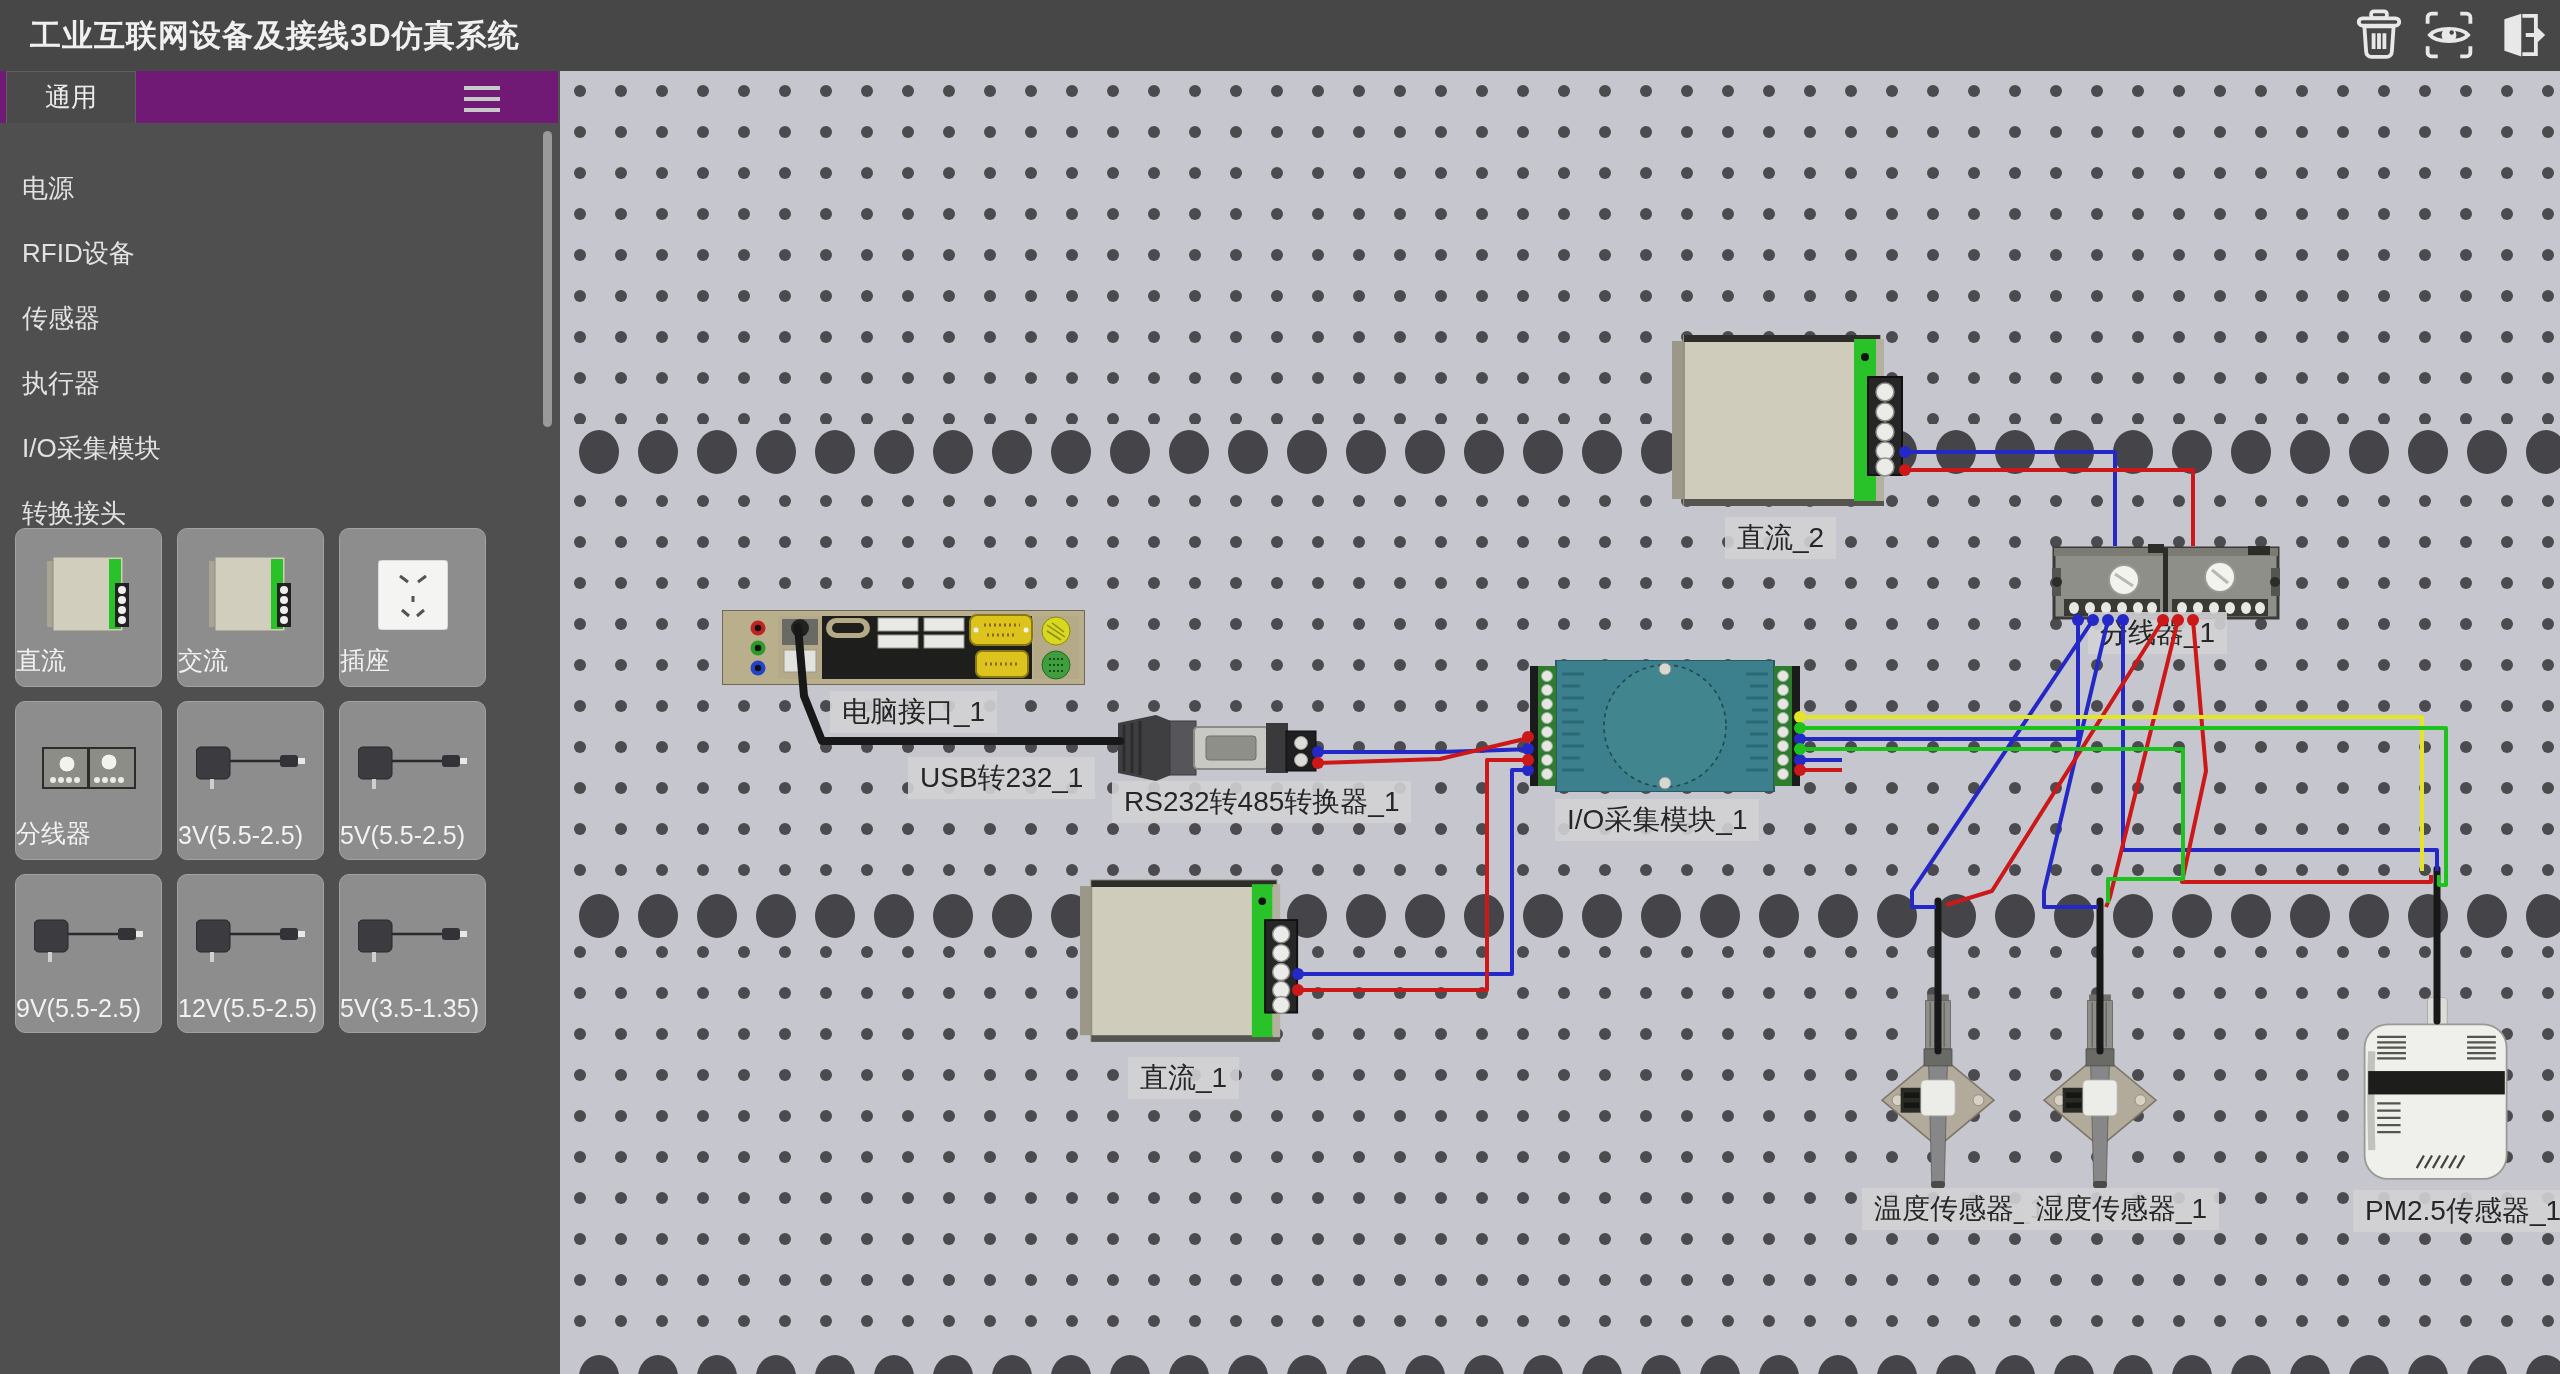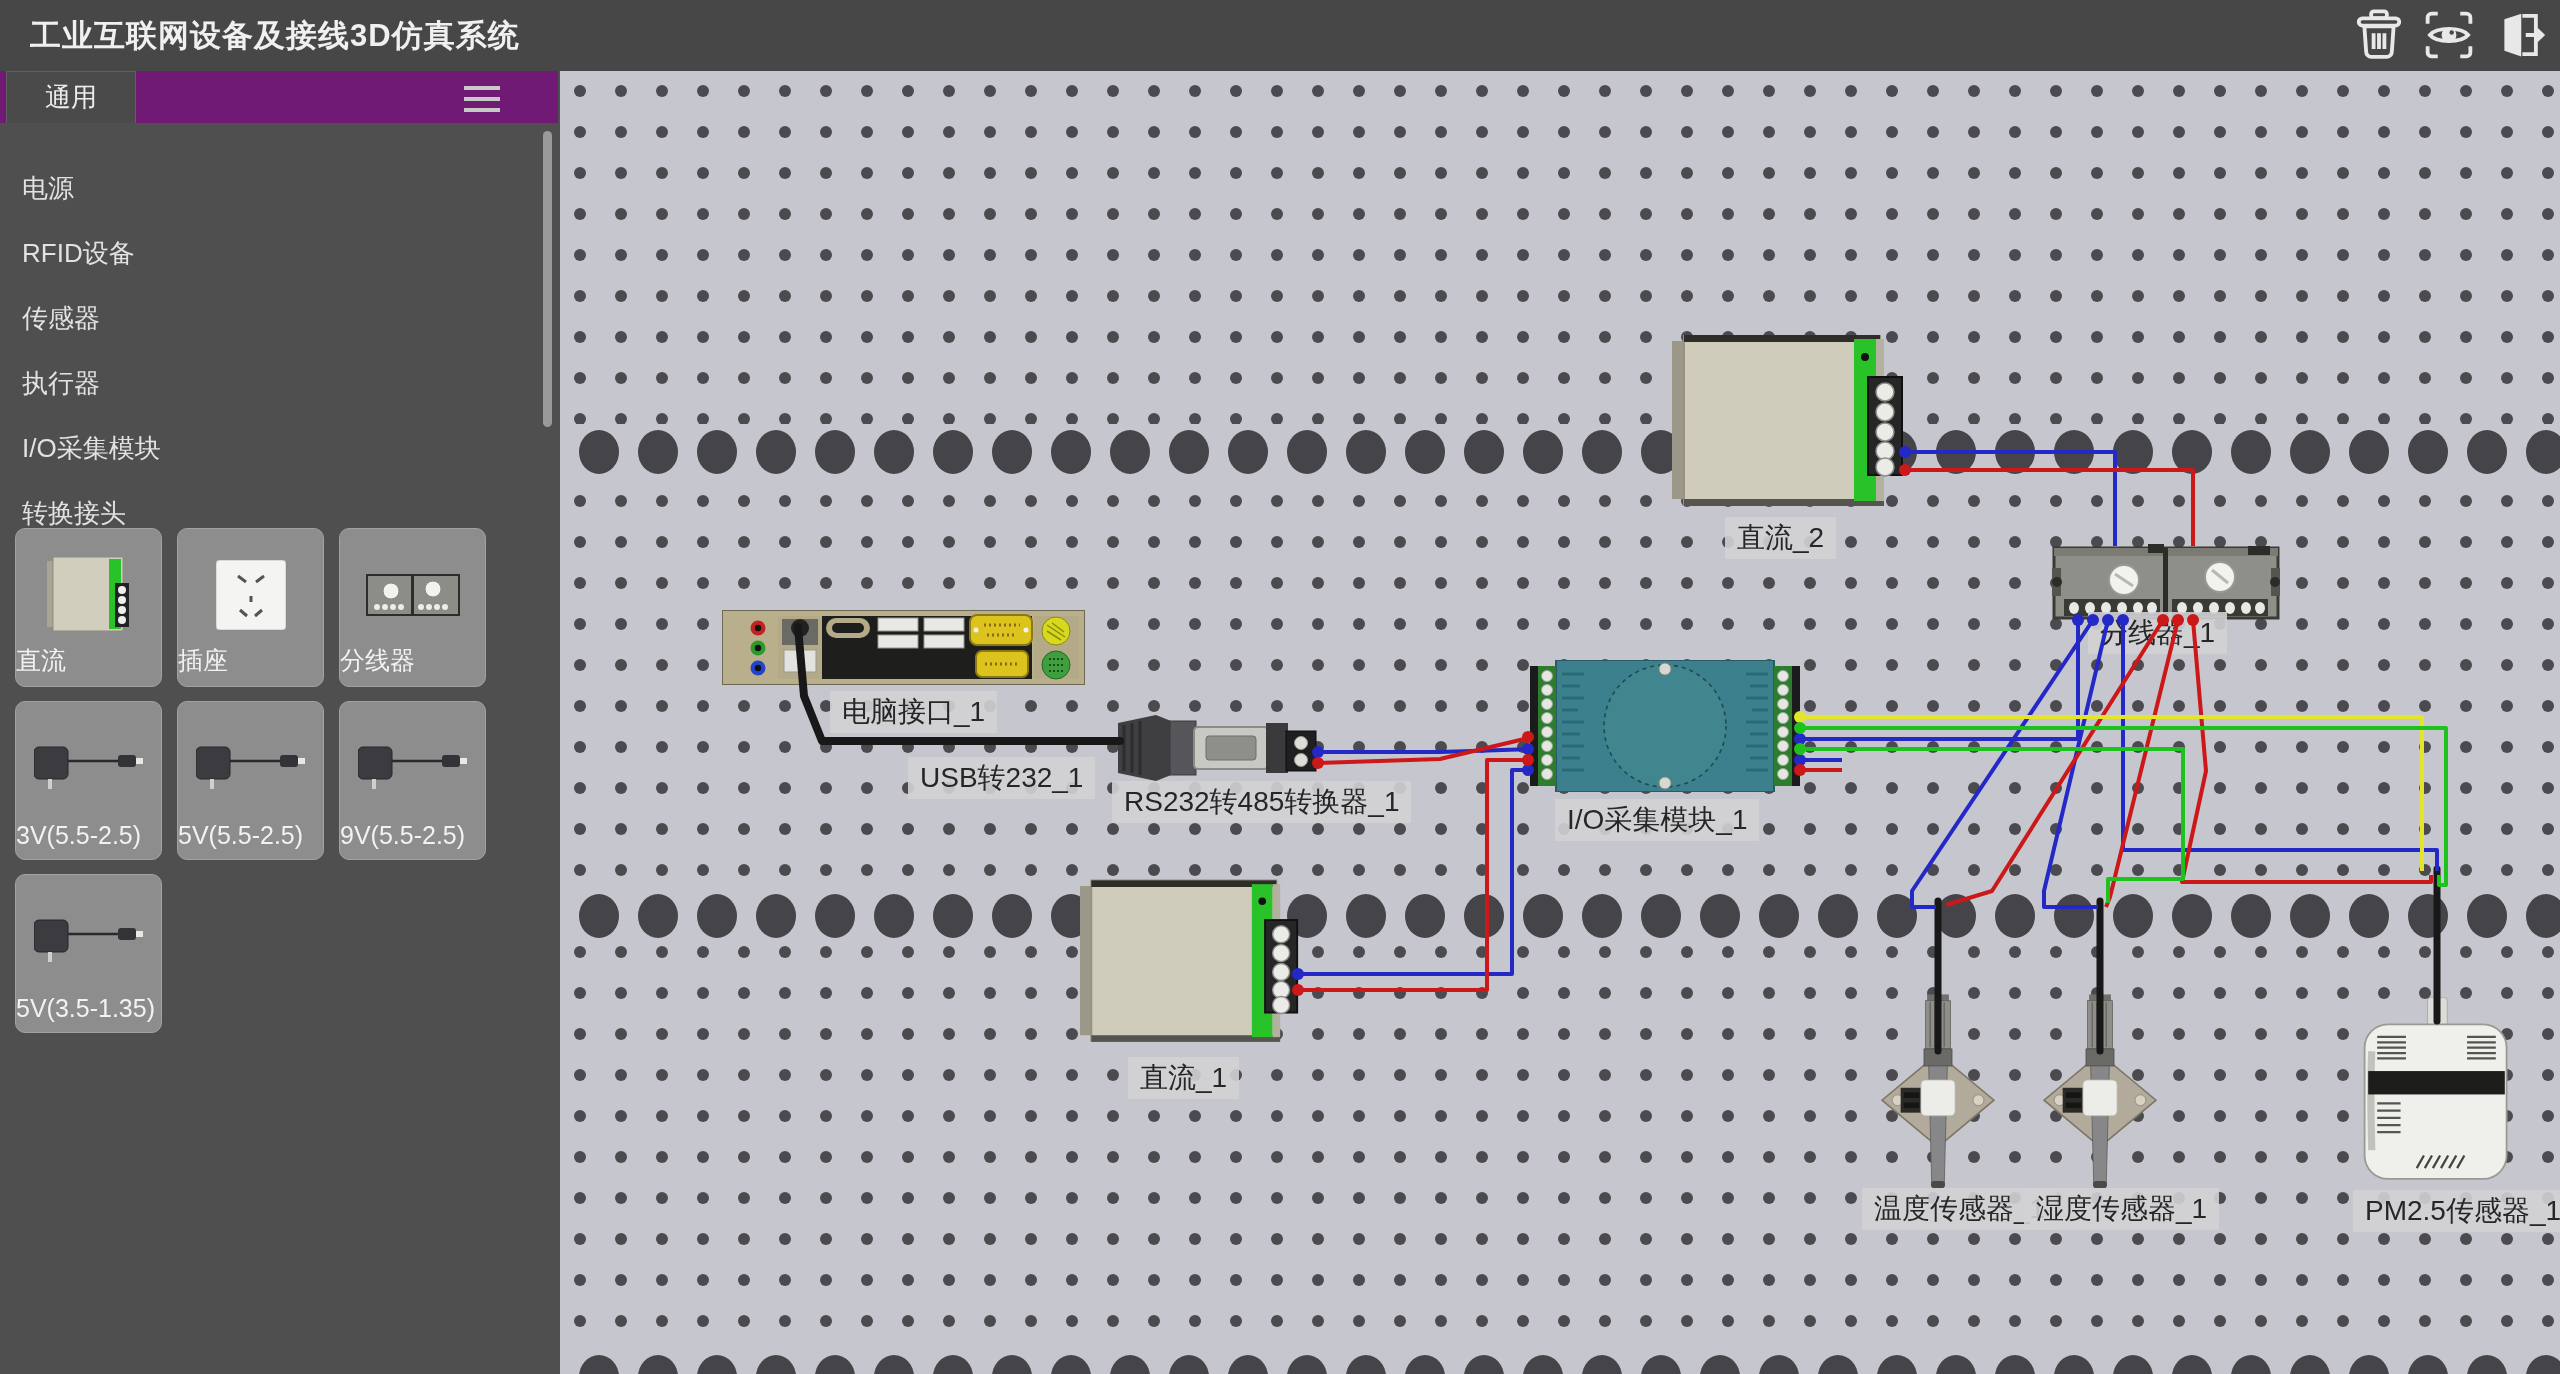--- a/index.html
+++ b/index.html
@@ -167,20 +167,26 @@
   <div class="vscroll"></div>
 
   <div id="palette">
     <div class="cell">
       <svg width="84" height="76" viewBox="0 0 84 76">
           <use href="#th-dc"></use>
         </svg>
       <div class="cell-label">直流</div>
     </div>
     <div class="cell">
+      <svg width="84" height="76" viewBox="0 0 84 76">
+          <use href="#th-dc"></use>
+        </svg>
+      <div class="cell-label">交流</div>
+    </div>
+    <div class="cell">
       <svg width="70" height="70" viewBox="0 0 70 70">
           <use href="#th-socket"></use>
         </svg>
       <div class="cell-label">插座</div>
     </div>
     <div class="cell">
       <svg width="96" height="44" viewBox="0 0 96 44">
           <use href="#th-splitter"></use>
         </svg>
       <div class="cell-label">分线器</div>
@@ -195,20 +201,26 @@
       <svg width="110" height="46" viewBox="0 0 110 46">
           <use href="#th-adapter"></use>
         </svg>
       <div class="cell-label">5V(5.5-2.5)</div>
     </div>
     <div class="cell">
       <svg width="110" height="46" viewBox="0 0 110 46">
           <use href="#th-adapter"></use>
         </svg>
       <div class="cell-label">9V(5.5-2.5)</div>
+    </div>
+    <div class="cell">
+      <svg width="110" height="46" viewBox="0 0 110 46">
+          <use href="#th-adapter"></use>
+        </svg>
+      <div class="cell-label">12V(5.5-2.5)</div>
     </div>
     <div class="cell">
       <svg width="110" height="46" viewBox="0 0 110 46">
           <use href="#th-adapter"></use>
         </svg>
       <div class="cell-label">5V(3.5-1.35)</div>
     </div>
   </div>
 </aside>
 

